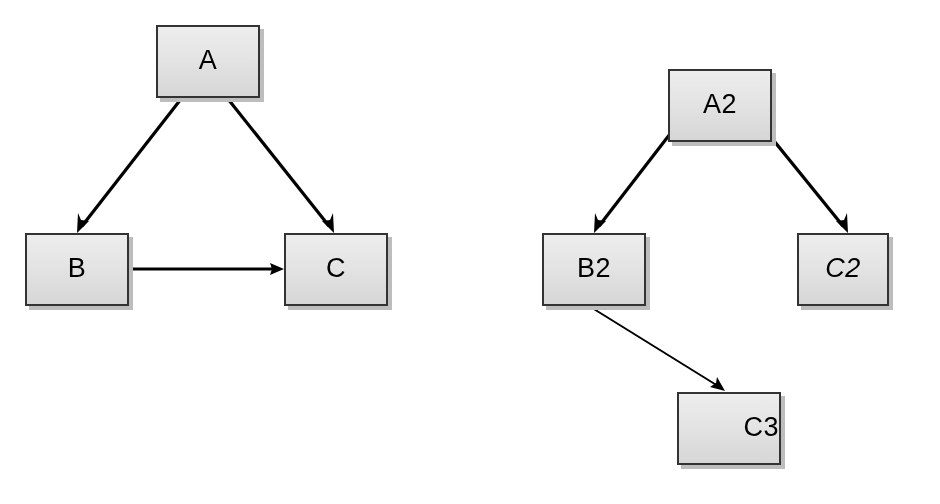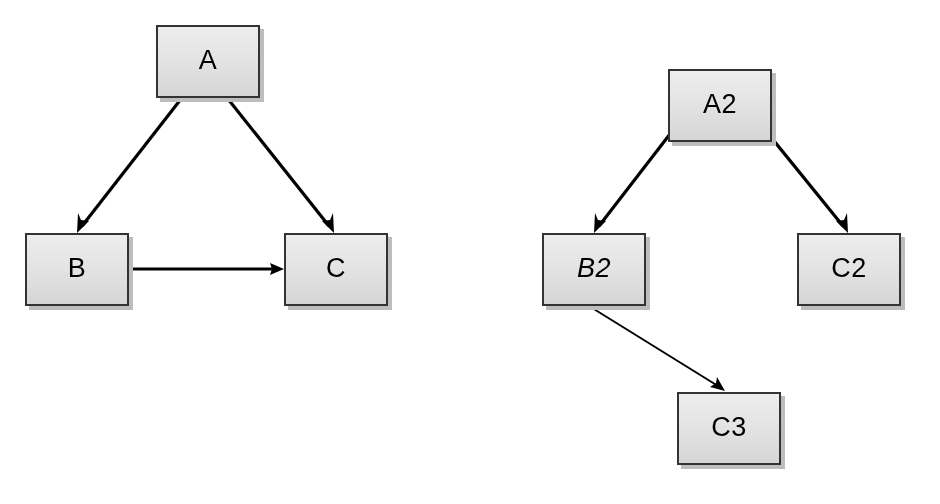--- a/index.html
+++ b/index.html
@@ -117,25 +117,25 @@
   </div>
 
   <div class="node" style="left:284px; top:233px; width:104px; height:73px;">
     <span class="node-label">C</span>
   </div>
 
   <div class="node" style="left:668px; top:25px; width:104px; height:73px;margin-top:44px;">
     <span class="node-label">A2</span>
   </div>
 
-  <div class="node" style="left:542px; top:233px; width:104px; height:73px;font-style:italic;">
+  <div class="node" style="left:542px; top:233px; width:104px; height:73px;">
     <span class="node-label">B2</span>
   </div>
 
-  <div class="node" style="left:797px; top:233px; width:104px; height:73px;">
+  <div class="node" style="left:797px; top:233px; width:92px; height:73px;font-style:italic;">
     <span class="node-label">C2</span>
   </div>
 
-  <div class="node" style="left:677px; top:392px; width:104px; height:73px;">
+  <div class="node" style="left:677px; top:392px; width:104px; height:73px;justify-content:flex-end;">
     <span class="node-label">C3</span>
   </div>
 
 </div>
 
 </body></html>

